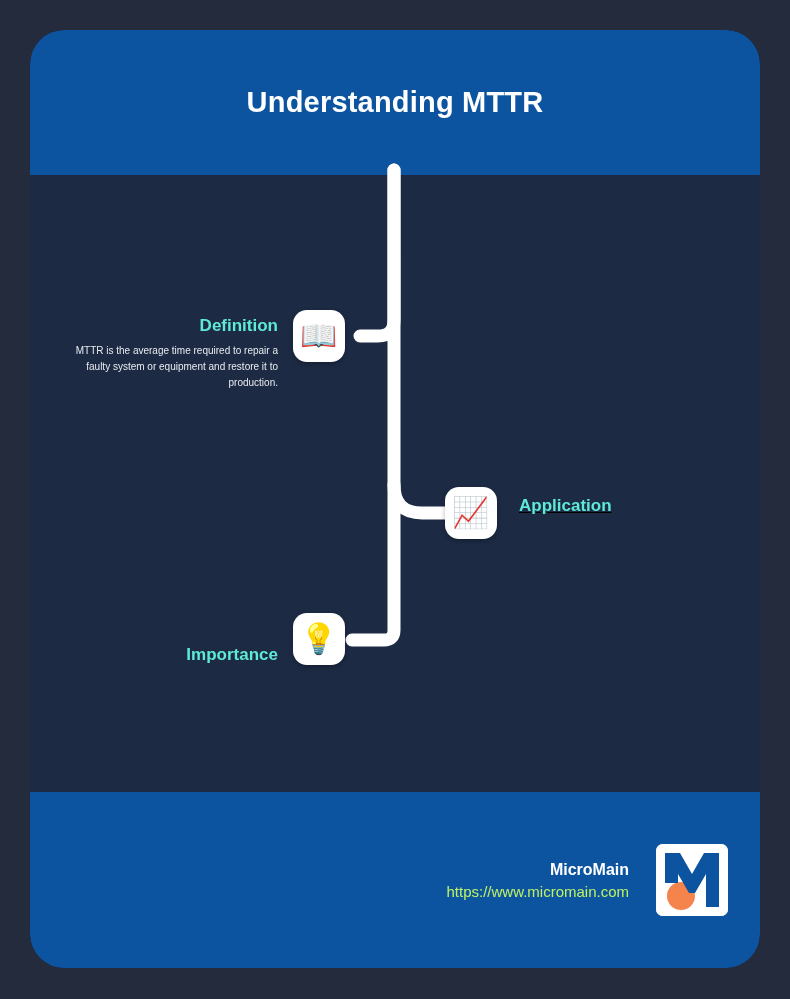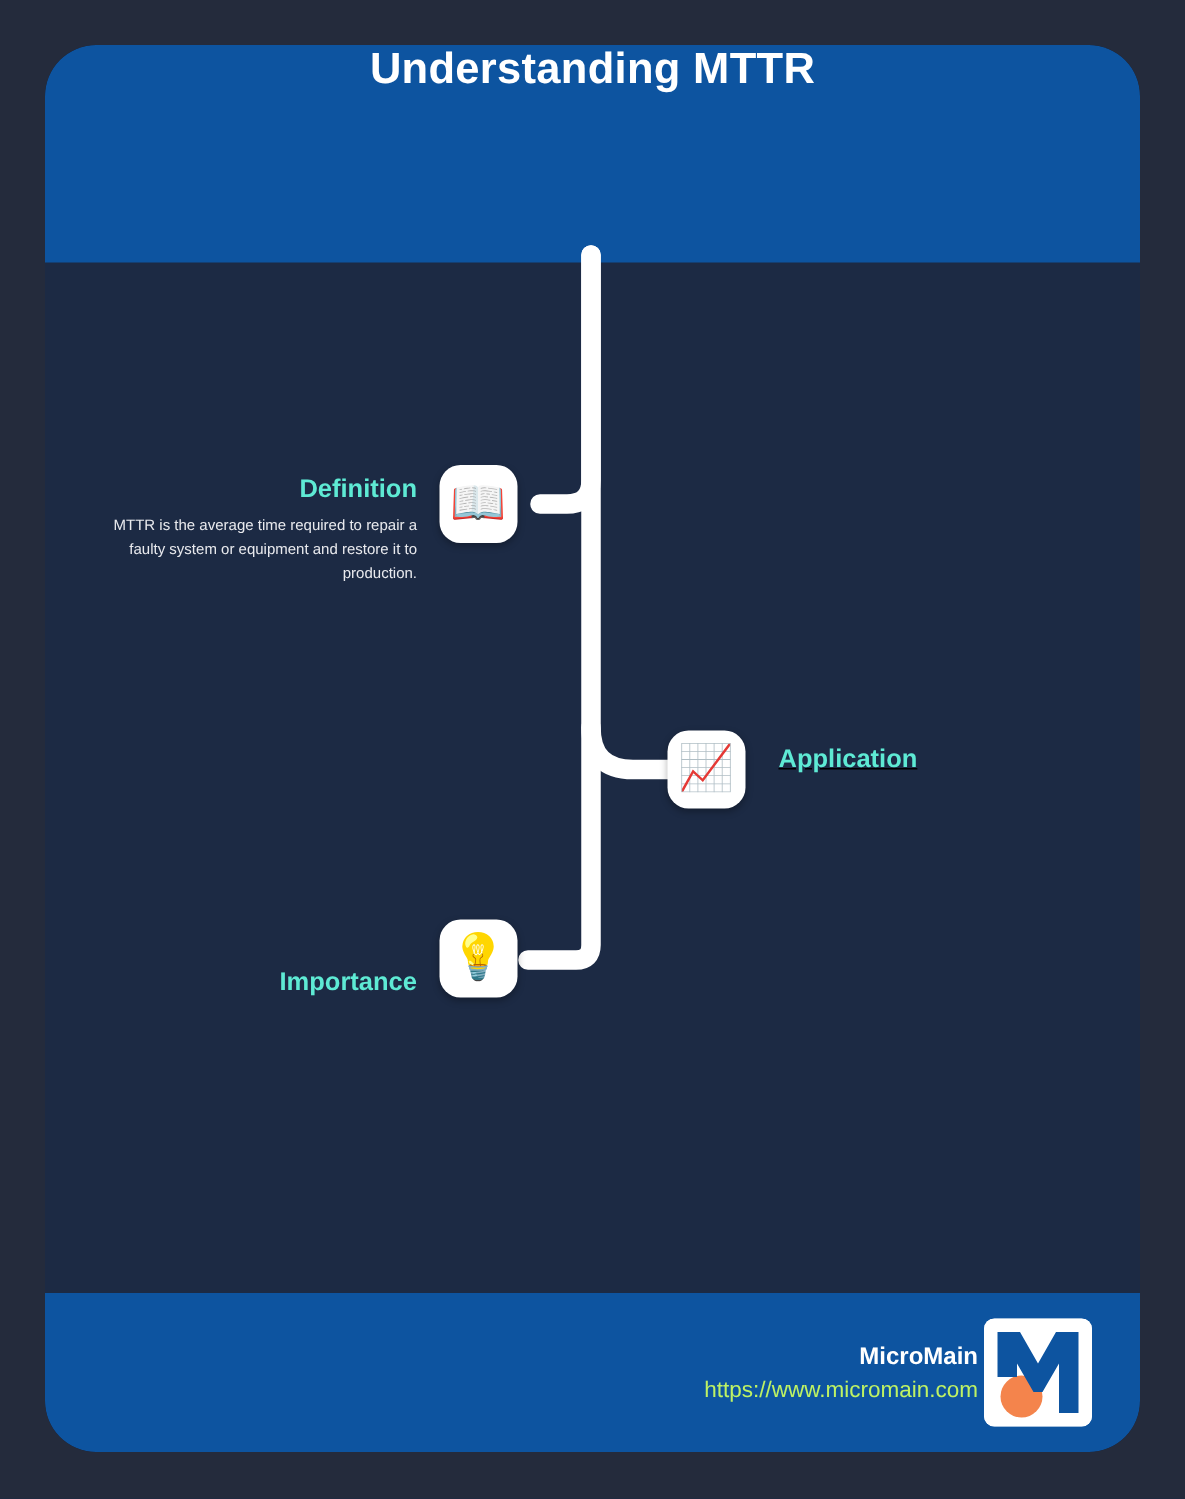--- a/index.html
+++ b/index.html
@@ -31,20 +31,21 @@
   
   #header-band {
     position: absolute;
     left: 0;
     top: 0;
     width: 730px;
     height: 145px;
     background: #0d54a0;
     border-radius: 34px 34px 0 0;
     display: flex;
+    align-items: center;
     justify-content: center;
   }
   #header-title {
     color: #ffffff;
     font-size: 29px;
     font-weight: bold;
     letter-spacing: 0.2px;
     text-align: center;
   }
 
@@ -111,28 +112,28 @@
     text-align: right;
     margin-top: 25px;
   }
 
   
   #footer-band {
     position: absolute;
     left: 0;
     bottom: 0;
     width: 730px;
-    height: 106px;
+    height: 176px;
     background: #0d54a0;
     border-radius: 0 0 34px 34px;
     display: flex;
     align-items: center;
     justify-content: flex-end;
     padding-right: 32px;
-    gap: 4px;
+    gap: 27px;
   }
   #footer-text { text-align: right; }
   #footer-brand {
     color: #ffffff;
     font-size: 16px;
     font-weight: bold;
     margin-bottom: 4px;
   }
   #footer-url {
     color: #bef264;

